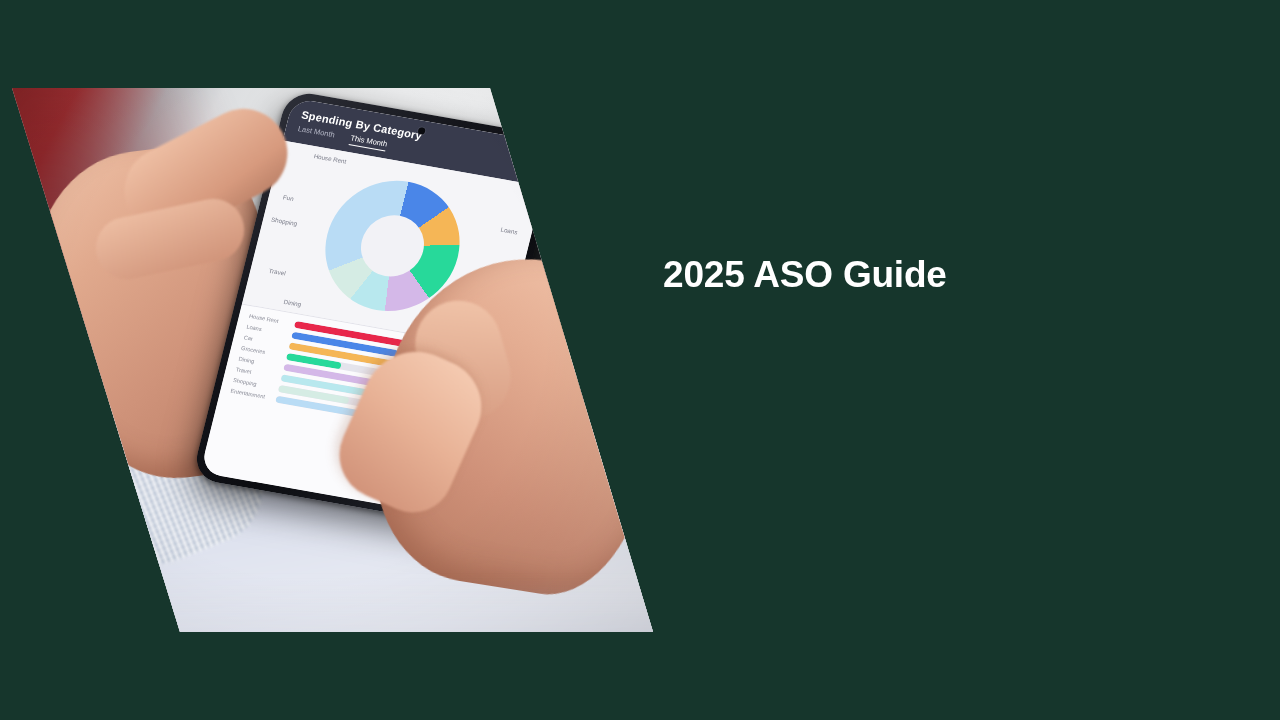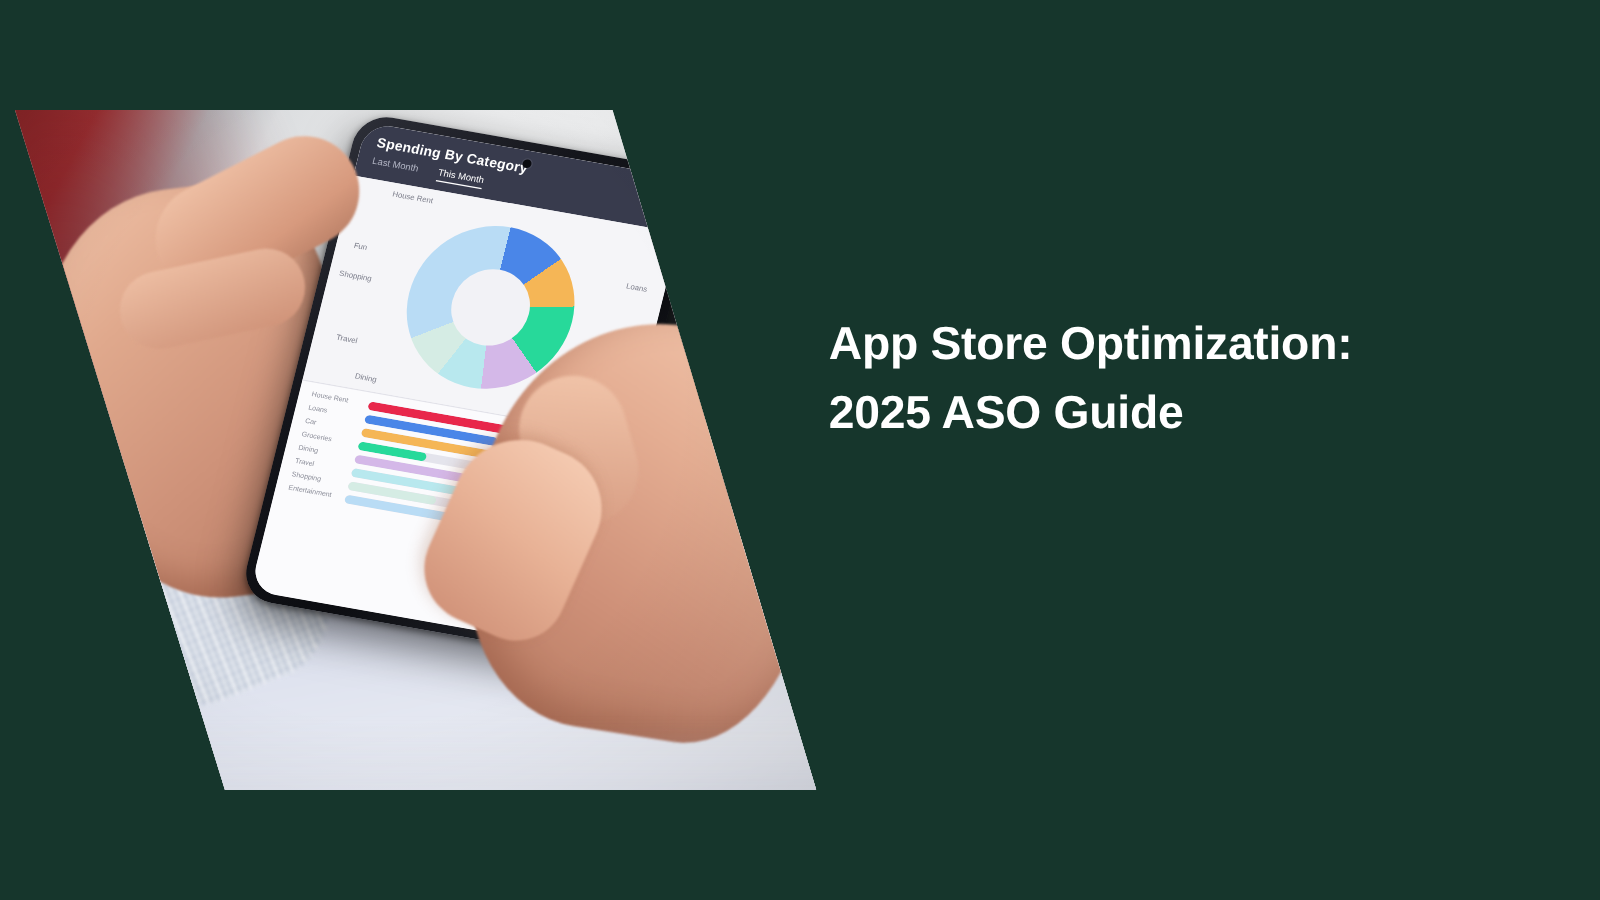--- a/index.html
+++ b/index.html
@@ -351,15 +351,14 @@
     <div class="hand hand-right"></div>
     <div class="thumb-right"></div>
     <div class="finger-point"></div>
 
     <div class="photo-bottom-blur"></div>
     <div class="photo-vignette"></div>
   </div>
 </div>
 
 <h1 class="headline">
-  <span class="ln">App Store Optimization:</span>
   <span class="ln">2025 ASO Guide</span>
 </h1>
 
 </body></html>

